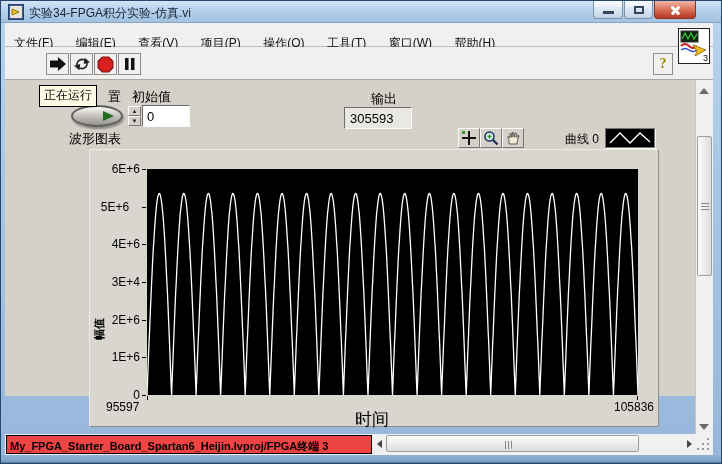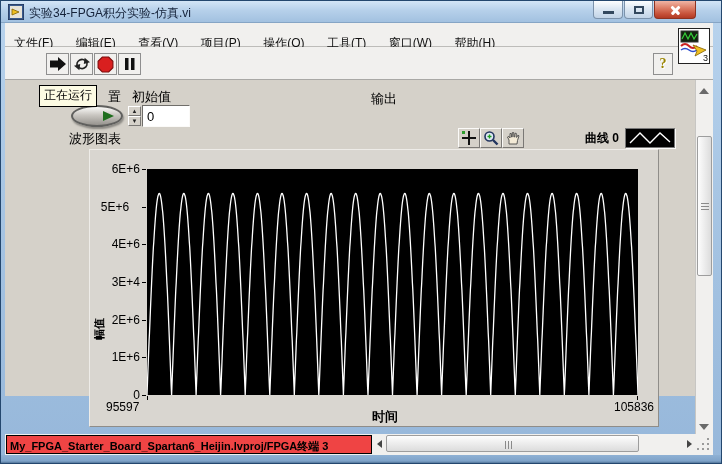--- a/index.html
+++ b/index.html
@@ -56,37 +56,37 @@
   .spin-btn { width:13px; height:10px; background:#d5d1c9; border:1px solid;
     border-color:#fff #7a7875 #7a7875 #fff; font-size:6px; line-height:8px; text-align:center; color:#222; }
   #initial-field { position:absolute; left:137px; top:25px; width:48px; height:22px; background:#fff;
     border:1px solid; border-color:#706e6a #fbfaf8 #fbfaf8 #706e6a; font-size:13px; padding:3px 0 0 4px; }
   #output-field { position:absolute; left:339px; top:27px; width:68px; height:22px; background:#eae8e4;
     border:1px solid; border-color:#706e6a #fbfaf8 #fbfaf8 #706e6a; font-size:13px; padding:3px 0 0 5px; }
   
   #graph-palette { position:absolute; left:453px; top:48px; display:flex; }
   .pal-btn { width:22px; height:20px; background:#d5d1c9; border:1px solid;
     border-color:#fbfaf8 #7a7875 #7a7875 #fbfaf8; display:flex; align-items:center; justify-content:center; }
-  #legend { position:absolute; left:580px; top:48px; display:flex; align-items:flex-start;font-weight:bold; }
+  #legend { position:absolute; left:560px; top:48px; display:flex; align-items:flex-end; }
   #legend-name { font-size:12px; color:#000; margin-right:6px; padding-top:2px; }
   #legend-sample { width:50px; height:20px; background:#000; border:1px solid #777;
     box-shadow:1px 1px 0 #fbfaf8; }
   
   #chart { position:absolute; left:84px; top:69px; width:570px; height:278px;
     background:#d9d6d0; border:1px solid; border-color:#eeece8 #8f8d89 #8f8d89 #eeece8; }
   #plot { position:absolute; left:57px; top:19px; width:491px; height:226px; background:#000; }
   .ytick-label { position:absolute; width:50px; text-align:right; font-size:12px; color:#000; }
   .ytick-mark { position:absolute; width:4px; height:1px; background:#000; left:52px; }
   .xtick-mark { position:absolute; width:1px; height:4px; background:#000; top:246px; }
   #xtick-left { position:absolute; left:16px; top:250px; font-size:12px; }
   #xtick-right { position:absolute; left:504px; width:60px; text-align:right; top:250px; font-size:12px; }
   #y-axis-title { position:absolute; left:2px; top:190px; font-size:11px; font-weight:bold;
     transform:rotate(-90deg); transform-origin:left top; white-space:nowrap; }
-  #x-axis-title { position:absolute; left:265px; width:60px; text-align:center; top:258px;
-    font-size:13px; font-weight:bold; }
+  #x-axis-title { position:absolute; left:265px; width:60px; top:258px;
+    font-size:17px; font-weight:normal; }
   
   #v-scrollbar { position:absolute; left:694px; top:79px; width:18px; height:354px; background:#f1f0ee;
     border-left:1px solid #c7c6c3; }
   .sb-arrow { position:absolute; left:3px; width:0; height:0; }
   #v-up { top:8px; border-left:5px solid transparent; border-right:5px solid transparent; border-bottom:6px solid #6a6a6a; }
   #v-down { bottom:4px; border-left:5px solid transparent; border-right:5px solid transparent; border-top:6px solid #6a6a6a; }
   #v-thumb { position:absolute; left:1px; top:56px; width:15px; height:140px;
     background:linear-gradient(90deg,#fdfdfd,#dcdcdc); border:1px solid #9d9d9d; border-radius:2px; }
   .grip-h { position:absolute; left:3px; top:66px; width:8px; height:7px;
     background:repeating-linear-gradient(180deg,#8a8a8a 0 1px,transparent 1px 3px); }
@@ -190,20 +190,21 @@
     </div>
 
     <span class="lv-label" style="left:127px; top:8px;">初始值</span>
     <div id="spinner">
       <div class="spin-btn">▲</div>
       <div class="spin-btn">▼</div>
     </div>
     <div id="initial-field">0</div>
 
     <span class="lv-label" style="left:342px; top:10px;margin-left:24px;">输出</span>
+    <div id="output-field">305593</div>
 
     <span class="lv-label" style="left:64px; top:50px;">波形图表</span>
 
     <div id="graph-palette">
       <div class="pal-btn">
         <svg width="16" height="16" viewBox="0 0 16 16">
           <line x1="8" y1="1" x2="8" y2="15" stroke="#111" stroke-width="2"></line>
           <line x1="1" y1="8" x2="15" y2="8" stroke="#111" stroke-width="2"></line>
           <rect x="1" y="1" width="3" height="3" fill="#2e9e2e"></rect>
         </svg>

